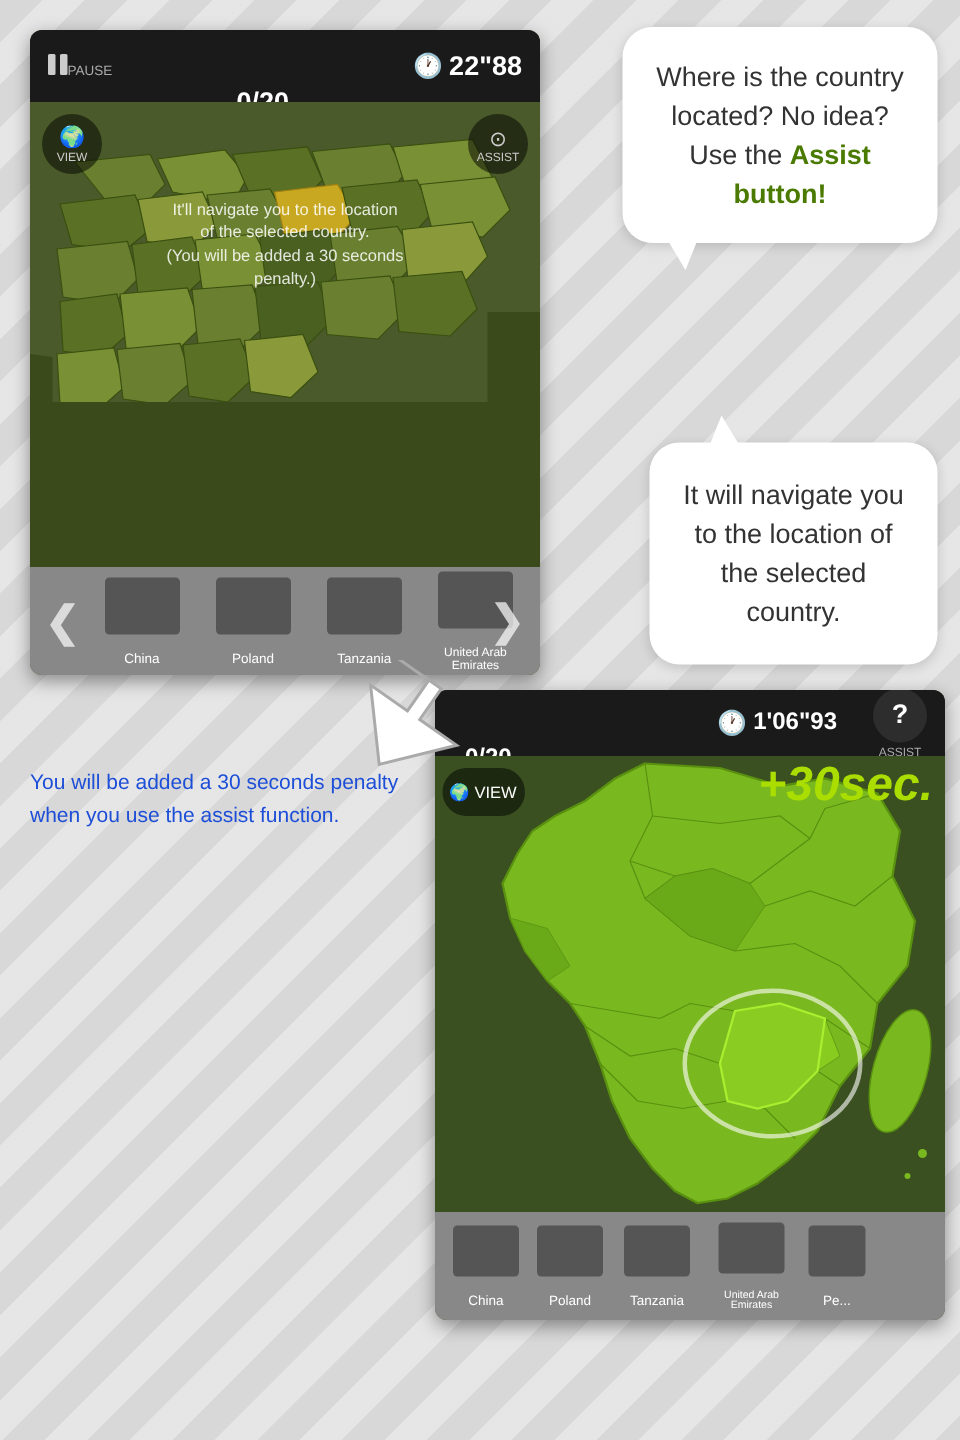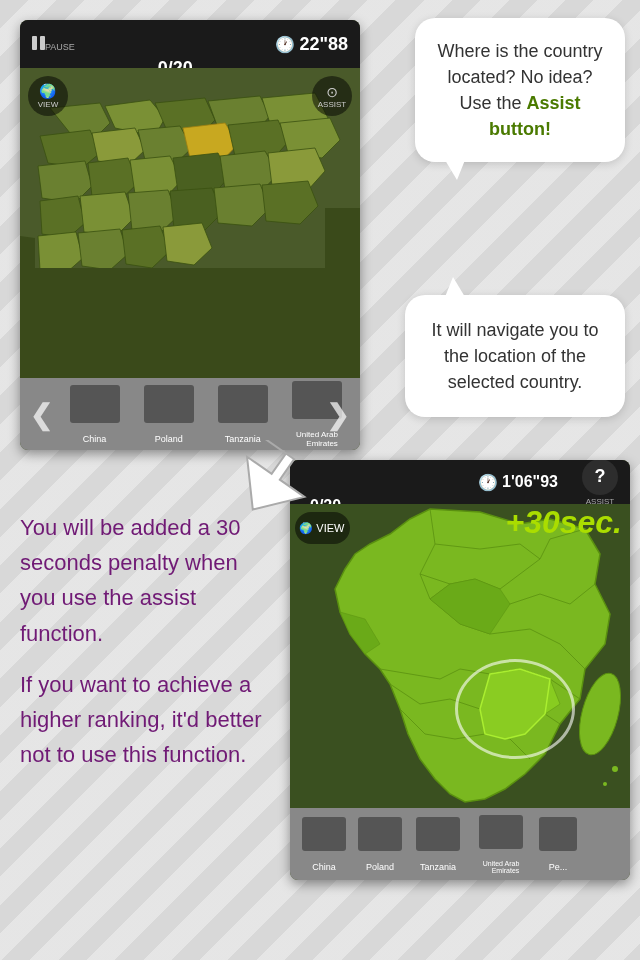--- a/index.html
+++ b/index.html
@@ -180,21 +180,21 @@
     }
     .country-flag {
       width: 50px;
       height: 38px;
       background: #666;
       border-radius: 3px;
     }
     .country-name {
       color: white;
       font-size: 9px;
-      text-align: right;
+      text-align: center;
       margin-top: 11px;
     }
 
     
     .bubble-1 {
       position: absolute;
       top: 18px;
       right: 15px;
       width: 210px;
       background: white;
@@ -219,21 +219,21 @@
     }
     .bubble-1 strong {
       color: #4a7a00;
     }
 
     
     .bubble-2 {
       position: absolute;
       top: 295px;
       right: 15px;
-      width: 220px;
+      width: 192px;
       background: white;
       border-radius: 20px;
       padding: 22px 18px;
       box-shadow: 0 2px 8px rgba(0,0,0,0.15);
       font-size: 18px;
       color: #333;
       line-height: 1.45;
       text-align: center;
     }
     .bubble-2::before {
@@ -297,22 +297,22 @@
       height: 90px;
       z-index: 20;
     }
 
     
     .left-text {
       position: absolute;
       top: 510px;
       left: 20px;
       width: 255px;
-      color: #701a75;
-      font-size: 22px;
+      color: #1d4ed8;
+      font-size: 14px;
       line-height: 1.6;
     }
 
     
     .top-map-svg {
       position: absolute;
       top: 0; left: 0;
       width: 100%; height: 100%;
     }
     .help-btn {
@@ -384,20 +384,25 @@
       <polygon points="242,117 288,113 298,138 280,156 246,153" fill="#5a7025" stroke="#3a5010" stroke-width="0.8"></polygon>
       <polygon points="18,168 56,164 63,190 46,205 20,202" fill="#7a9035" stroke="#3a5010" stroke-width="0.8"></polygon>
       <polygon points="58,165 100,161 108,186 90,202 62,198" fill="#6a8030" stroke="#3a5010" stroke-width="0.8"></polygon>
       <polygon points="102,162 140,158 150,183 132,200 106,196" fill="#5a7025" stroke="#3a5010" stroke-width="0.8"></polygon>
       <polygon points="143,159 182,155 192,180 174,197 147,193" fill="#8a9a3a" stroke="#3a5010" stroke-width="0.8"></polygon>
 
       <rect x="0" y="200" width="340" height="110" fill="#3a4a1a"></rect>
       <polygon points="0,168 15,170 15,210 0,210" fill="#3a4a1a"></polygon>
       <polygon points="305,140 340,140 340,200 305,200" fill="#3a4a1a"></polygon>
     </svg>
+    <div class="assist-subtext">
+      <span>It'll navigate you to the location</span><br>
+      <span>of the selected country.</span><br>
+      <span>(You will be added a 30 seconds penalty.)</span>
+    </div>
     <div class="hide-btn">
       <div class="hide-globe">🌍</div>
       <span>VIEW</span>
     </div>
     <div class="assist-btn-top">
       <div style="font-size:14px;">⊙</div>
       <span>ASSIST</span>
     </div>
   </div>
   <div class="bottom-strip-top">
@@ -502,14 +507,13 @@
     </div>
     <div class="country-item" style="max-width:40px;">
       <div class="country-flag" style="background:#555;width:38px;height:34px;"></div>
       <div class="country-name">Pe...</div>
     </div>
   </div>
 </div>
 
 <div class="left-text">
   <p style="margin-bottom:16px;">You will be added a 30 seconds penalty when you use the assist function.</p>
-  <p> If you want to achieve a higher ranking, it'd better not to use this function.</p>
 </div>
 
 </body></html>

